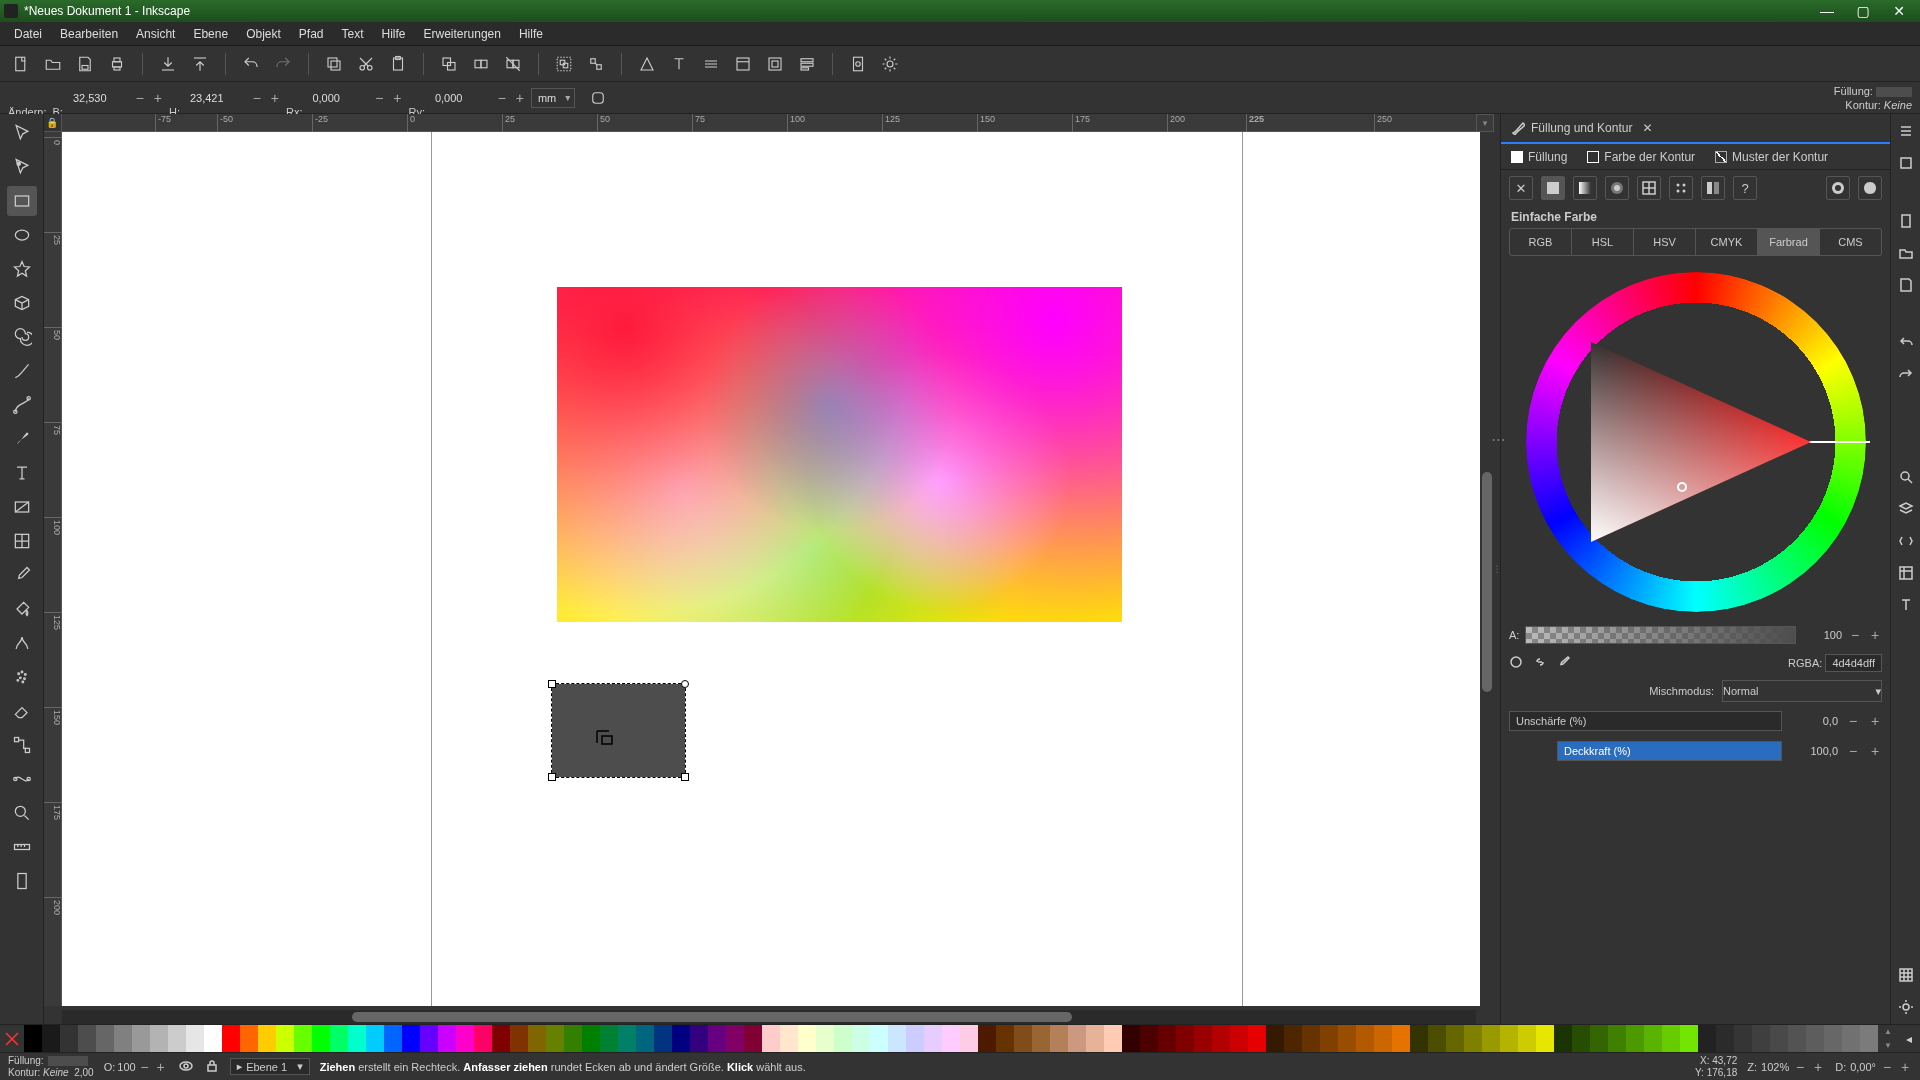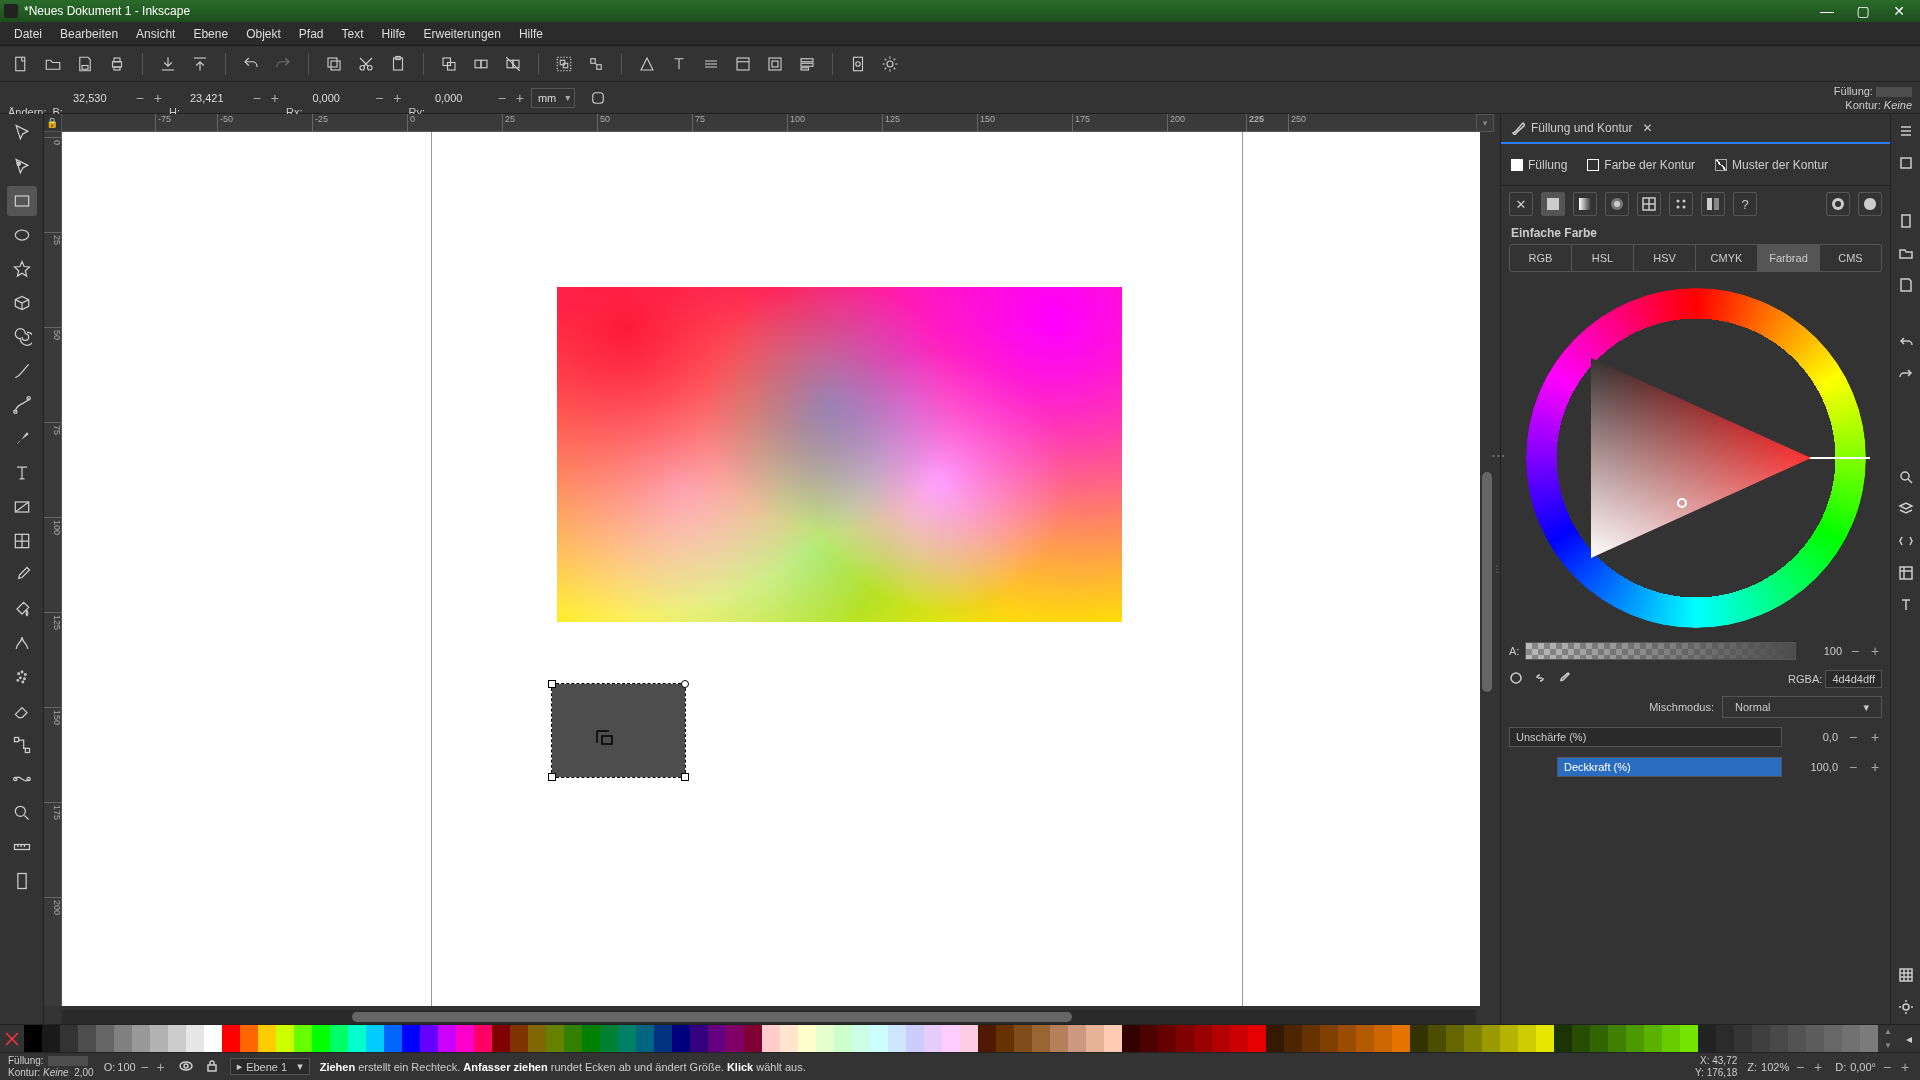--- a/index.html
+++ b/index.html
@@ -81,21 +81,21 @@
 .hscroll { position: absolute; left: 18px; right: 18px; bottom: 0; height: 14px; background: #2a2a2a; }
 .hscroll-thumb { position: absolute; top: 2px; height: 10px; background: #666; border-radius: 5px; }
 .vscroll { position: absolute; right: 0; top: 18px; bottom: 14px; width: 14px; background: #333; }
 .vscroll-thumb { position: absolute; left: 2px; width: 10px; background: #666; border-radius: 5px; }
 
 
 .rightdock { width: 390px; background: #333; border-left: 1px solid #222; display: flex; }
 .panel { flex: 1; display: flex; flex-direction: column; }
 .panel-tab { height: 30px; display: flex; align-items: center; gap: 6px; padding: 0 10px; border-bottom: 2px solid #2a7fff; font-size: 12px; }
 .panel-tab .x { margin-left: 4px; cursor: pointer; }
-.tabrow { height: 42px; display: flex; align-items: center; border-bottom: 1px solid #222; }
+.tabrow { height: 26px; display: flex; align-items: center; border-bottom: 1px solid #222; }
 .subtab { flex: 0 0 auto; padding: 6px 10px; display: flex; align-items: center; gap: 5px; font-size: 12px; cursor: pointer; }
 .subtab .sw { width: 12px; height: 12px; background: #fff; display: inline-block; }
 .subtab .sw.hollow { background: none; border: 1px solid #fff; }
 .subtab .sw.diag { background: linear-gradient(45deg, transparent 45%, #fff 45%, #fff 55%, transparent 55%), none; border: 1px solid #aaa; }
 
 .paint-types { height: 36px; display: flex; align-items: center; padding: 0 8px; gap: 8px; }
 .ptbtn { width: 24px; height: 24px; border: 1px solid #555; display: flex; align-items: center; justify-content: center; cursor: pointer; font-size: 13px; border-radius: 2px; }
 .ptbtn.active { background: #555; }
 .ptbtn svg { width: 16px; height: 16px; }
 .paint-types .spacer { flex: 1; }
@@ -127,21 +127,21 @@
   linear-gradient(to right, rgba(77,77,77,0) 0%, #4d4d4d 100%),
   repeating-conic-gradient(#888 0 25%, #bbb 0 50%) 0 0/12px 12px; border: 1px solid #555; }
 .alpha-val { width: 40px; text-align: right; font-size: 11px; }
 
 .rgba-row { height: 26px; display: flex; align-items: center; justify-content: space-between; padding: 0 8px; gap: 8px; font-size: 11px; }
 .rgba-row .icons { display: flex; gap: 10px; }
 .rgba-row .hex { background: #2a2a2a; padding: 2px 6px; border: 1px solid #555; margin-top: 31px; }
 
 .blend-row, .blur-row, .opac-row { height: 30px; display: flex; align-items: center; padding: 0 8px; gap: 8px; font-size: 11px; }
 .blend-row { justify-content: flex-end; }
-.blend-dd { width: 160px; height: 22px; background: #333; border: 1px solid #555; display: flex; align-items: center; justify-content: space-between; padding: 0 12px; cursor: pointer; }
+.blend-dd { width: 160px; height: 22px; background: #333; border: 1px solid #555; display: flex; align-items: center; justify-content: space-between; padding: 0 0; cursor: pointer; }
 .blur-row .bar, .opac-row .bar { flex: 1; height: 20px; background: #2a2a2a; border: 1px solid #555; position: relative; display:flex; align-items:center; padding: 0 6px; }
 .opac-row .bar { background: #2a6cbf; color: #fff; margin-left: 48px; }
 .blur-row .val, .opac-row .val { width: 48px; text-align: right; }
 
 
 .rightstrip { width: 30px; background: #333; border-left: 1px solid #222; display: flex; flex-direction: column; align-items: center; padding: 6px 0; gap: 10px; }
 .rsbtn { width: 22px; height: 22px; display: flex; align-items: center; justify-content: center; cursor: pointer; }
 .rsbtn svg { width: 16px; height: 16px; }
 
 
@@ -530,21 +530,21 @@
         <div class="tick-h" style="left: 345px;">0</div>
         <div class="tick-h" style="left: 440px;">25</div>
         <div class="tick-h" style="left: 535px;">50</div>
         <div class="tick-h" style="left: 630px;">75</div>
         <div class="tick-h" style="left: 725px;">100</div>
         <div class="tick-h" style="left: 820px;">125</div>
         <div class="tick-h" style="left: 915px;">150</div>
         <div class="tick-h" style="left: 1010px;">175</div>
         <div class="tick-h" style="left: 1105px;">200</div>
         <div class="tick-h" style="left: 1184px; font-weight: bold;">225</div>
-        <div class="tick-h" style="left: 1226px;">250</div>
+        <div class="tick-h" style="left: 1312px;">250</div>
       </div>
     <div class="ruler-v" id="rulerV">
         <div class="tick-v" style="top: 5px;">0</div>
         <div class="tick-v" style="top: 100px;">25</div>
         <div class="tick-v" style="top: 195px;">50</div>
         <div class="tick-v" style="top: 290px;">75</div>
         <div class="tick-v" style="top: 385px;">100</div>
         <div class="tick-v" style="top: 480px;">125</div>
         <div class="tick-v" style="top: 575px;">150</div>
         <div class="tick-v" style="top: 670px;">175</div>

